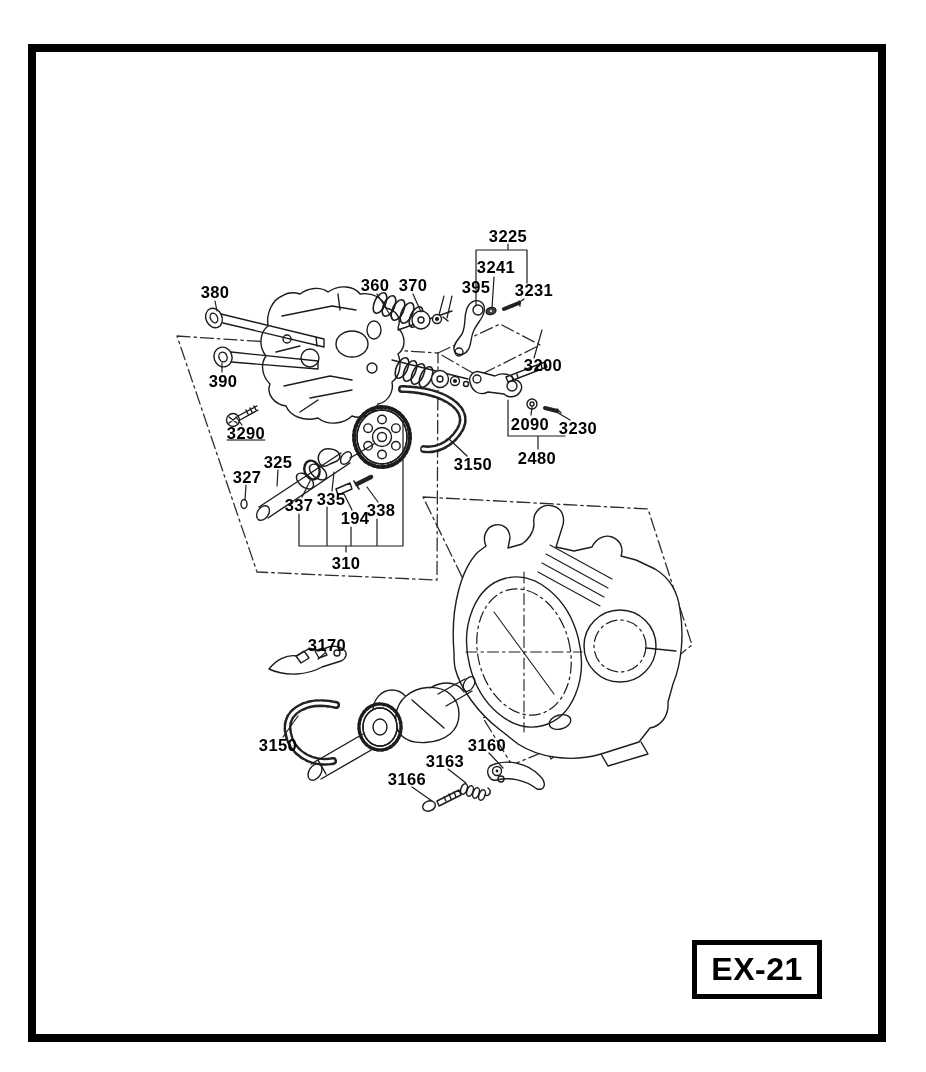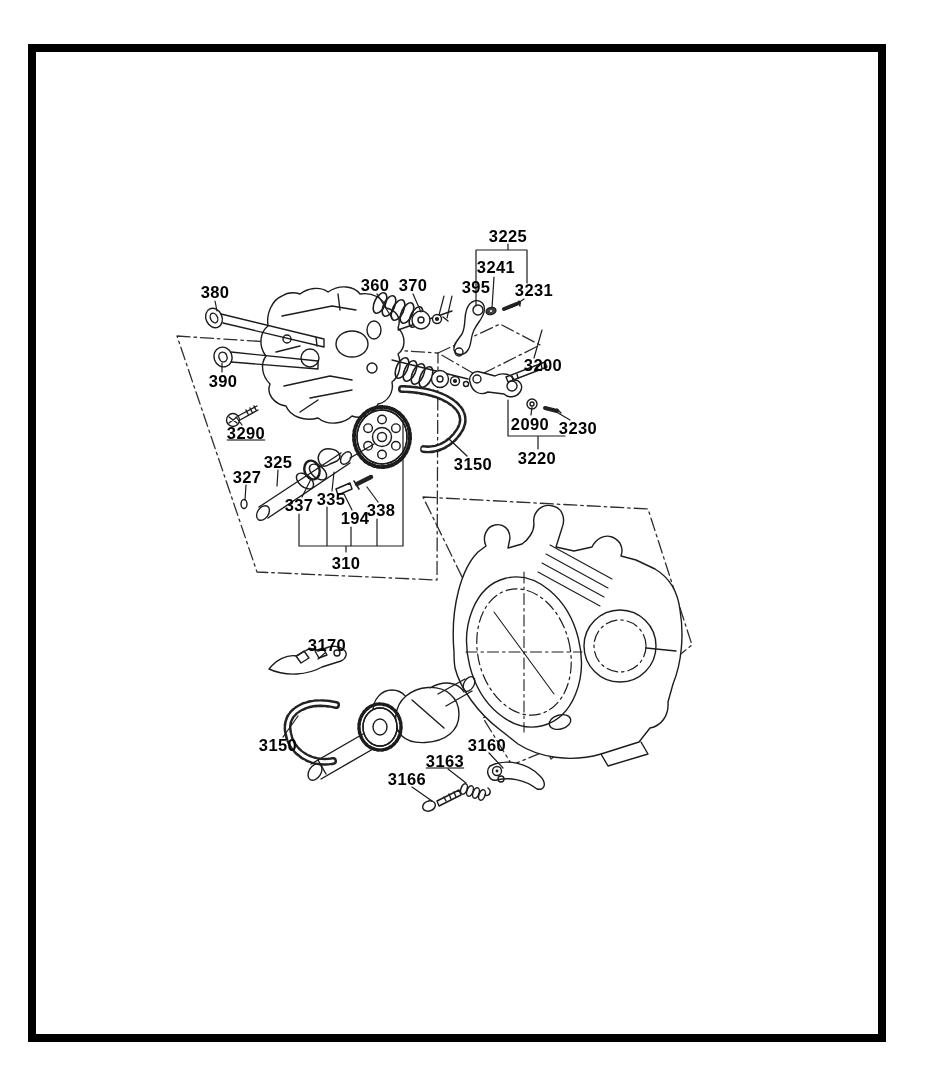--- a/index.html
+++ b/index.html
@@ -281,31 +281,34 @@
       <div class="lbl" style="left: 246px; top: 433px; text-decoration: underline;">3290</div>
       <div class="lbl" style="left: 375px; top: 285px;">360</div>
       <div class="lbl" style="left: 413px; top: 285px;">370</div>
       <div class="lbl" style="left: 448px; top: 287px; margin-left: 28px;">395</div>
       <div class="lbl" style="left: 508px; top: 236px;">3225</div>
       <div class="lbl" style="left: 496px; top: 267px;">3241</div>
       <div class="lbl" style="left: 534px; top: 290px;">3231</div>
       <div class="lbl" style="left: 543px; top: 321px; margin-top: 44px;">3200</div>
       <div class="lbl" style="left: 530px; top: 424px;">2090</div>
       <div class="lbl" style="left: 578px; top: 428px;">3230</div>
-      <div class="lbl" style="left: 537px; top: 458px;">3220</div>
+      <div class="lbl" style="left: 537px; top: 458px;">2480</div>
       <div class="lbl" style="left: 473px; top: 464px;">3150</div>
       <div class="lbl" style="left: 278px; top: 462px;">325</div>
       <div class="lbl" style="left: 247px; top: 477px;">327</div>
       <div class="lbl" style="left: 299px; top: 505px;">337</div>
       <div class="lbl" style="left: 331px; top: 499px;">335</div>
       <div class="lbl" style="left: 355px; top: 518px;">194</div>
       <div class="lbl" style="left: 381px; top: 510px;">338</div>
       <div class="lbl" style="left: 346px; top: 563px;">310</div>
       <div class="lbl" style="left: 327px; top: 645px;">3170</div>
       <div class="lbl" style="left: 278px; top: 745px;">3150</div>
       <div class="lbl" style="left: 487px; top: 745px;">3160</div>
-      <div class="lbl" style="left: 445px; top: 761px; text-decoration: underline;">3163</div>
+      <div class="lbl" style="left: 445px; top: 761px;">3163</div>
       <div class="lbl" style="left: 407px; top: 779px;">3166</div>
     </div>
 
 
+  <div class="ex-box">
+    <span>EX-21</span>
+  </div>
 
 </div>
 
 </body></html>

